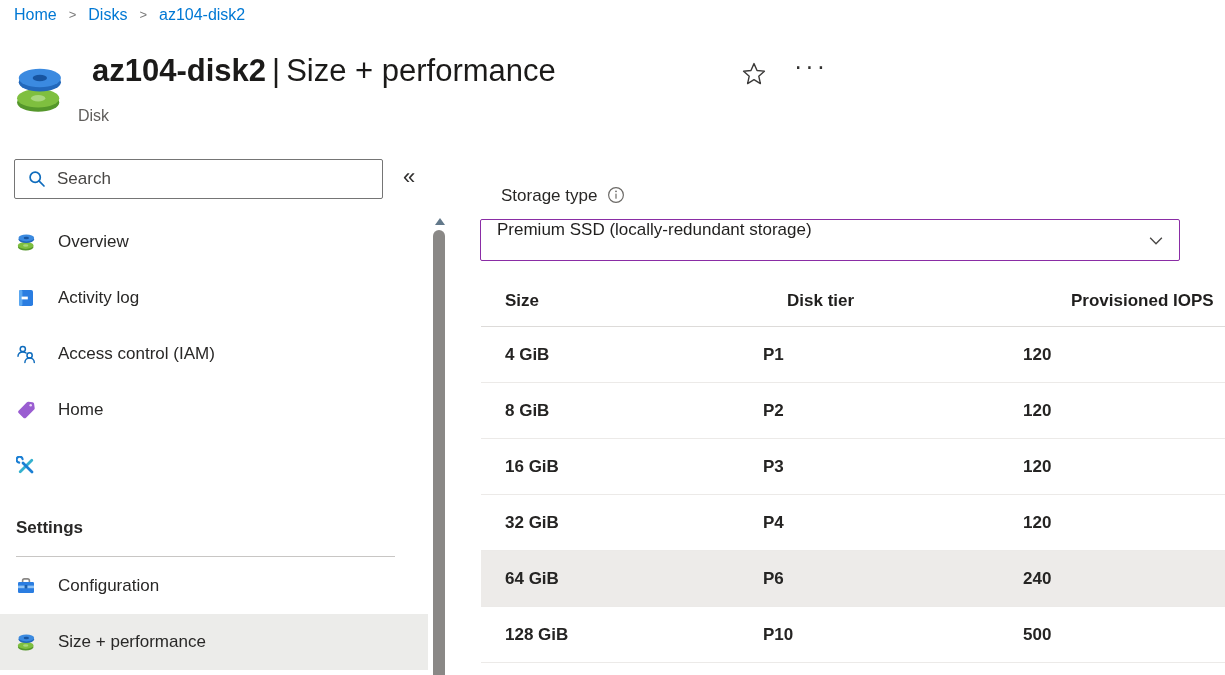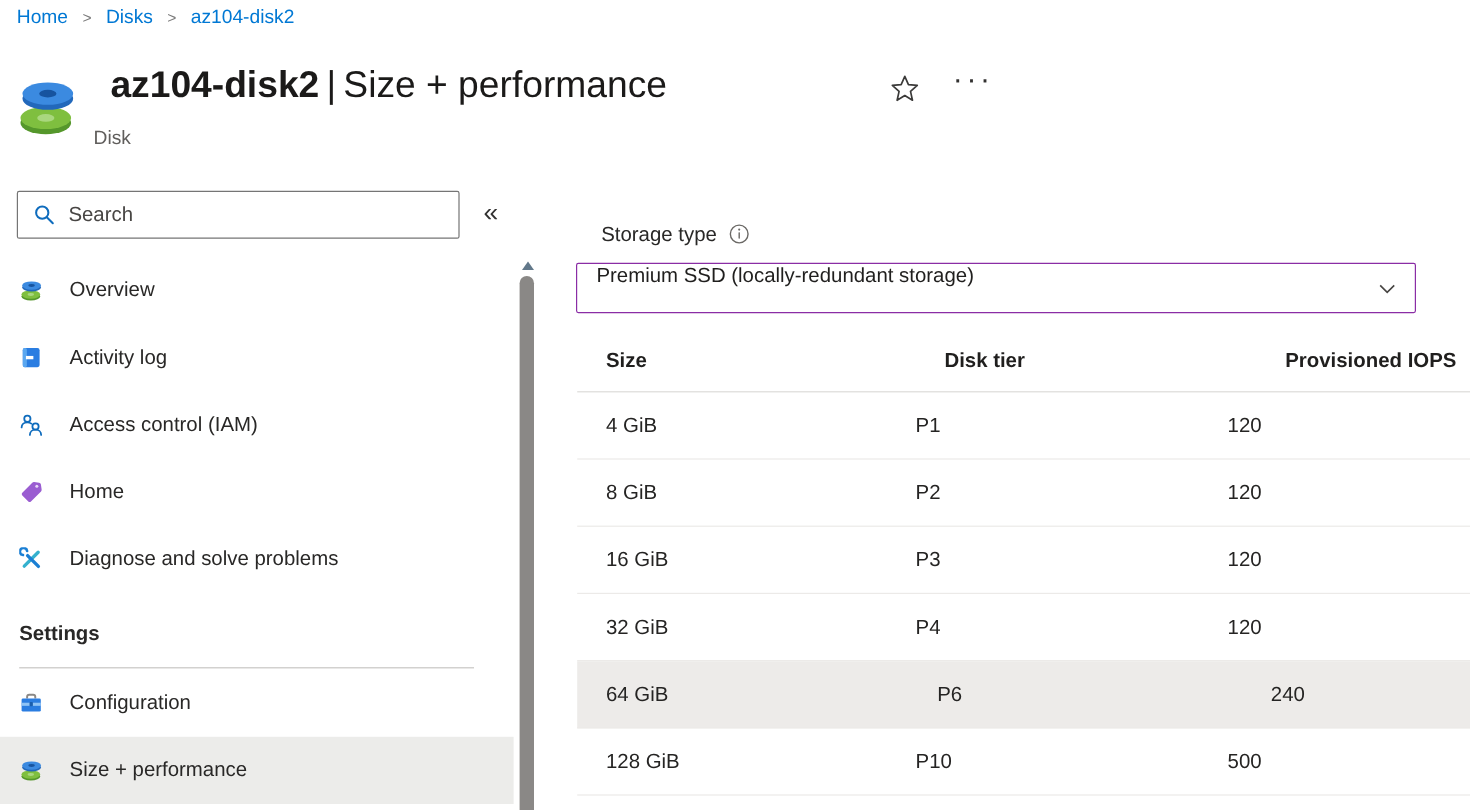--- a/index.html
+++ b/index.html
@@ -52,24 +52,24 @@
   .info-ic { width:18px; height:18px; cursor:pointer; }
 
   .dropdown {
     position:absolute; left:480px; top:219px; width:700px; height:42px;
     border:1px solid #8a2da5; border-radius:2px; background:#fff;
     display:flex; align-items:flex-start; padding:0 40px 0 16px; font-size:17px; color:#201f1e; cursor:pointer;
   }
   .dd-chevron { position:absolute; right:14px; top:12px; width:18px; height:18px; }
 
   .tbl { position:absolute; left:481px; top:276px; width:744px; }
-  .tbl-row { display:grid; grid-template-columns:282px 260px 1fr; align-items:center; }
+  .tbl-row { display:grid; grid-template-columns:282px 260px 1fr; align-items:center;font-weight:bold; }
   .tbl-head { height:51px; font-weight:700; font-size:17px; color:#201f1e; border-bottom:1px solid #dddbd9;gap:24px; }
   .tbl-data { height:56px; font-size:17px; color:#252423; border-bottom:1px solid #eceae8; cursor:pointer; }
-  .tbl-data.selected { background:#edebe9;gap:18px; }
+  .tbl-data.selected { background:#edebe9; }
   .cell-first { padding-left:24px; }
 </style>
 </head>
 <body>
 
 <nav class="breadcrumb">
   <span class="crumb">Home</span>
   <span class="crumb-sep">&gt;</span>
   <span class="crumb">Disks</span>
   <span class="crumb-sep">&gt;</span>
@@ -144,21 +144,20 @@
     </svg>
     <span>Home</span>
   </div>
 
   <div class="nav-item">
     <svg class="ic20" viewBox="0 0 20 20" fill="none" stroke-linecap="round">
       <path d="M15.8 4.2 L4.2 15.8" stroke="#35b1ce" stroke-width="2.8"></path>
       <path d="M7 7 L16 16" stroke="#1b7fd4" stroke-width="2.8"></path>
       <path d="M6.6 3.2a3 3 0 1 0-3.4 3.4" stroke="#1b7fd4" stroke-width="2.1"></path>
     </svg>
-    <span>Diagnose and solve problems</span>
   </div>
 
   <div class="nav-group-header">
     <span class="hd">Settings</span>
   </div>
 
   <div class="nav-item">
     <svg class="ic20" viewBox="0 0 20 20">
       <path d="M6.6 6V4.7c0-1 .8-1.8 1.8-1.8h3.2c1 0 1.8.8 1.8 1.8V6" fill="none" stroke="#8a8886" stroke-width="1.6"></path>
       <rect x="2" y="6" width="16" height="11" rx="1.2" fill="#2a7de1"></rect>

